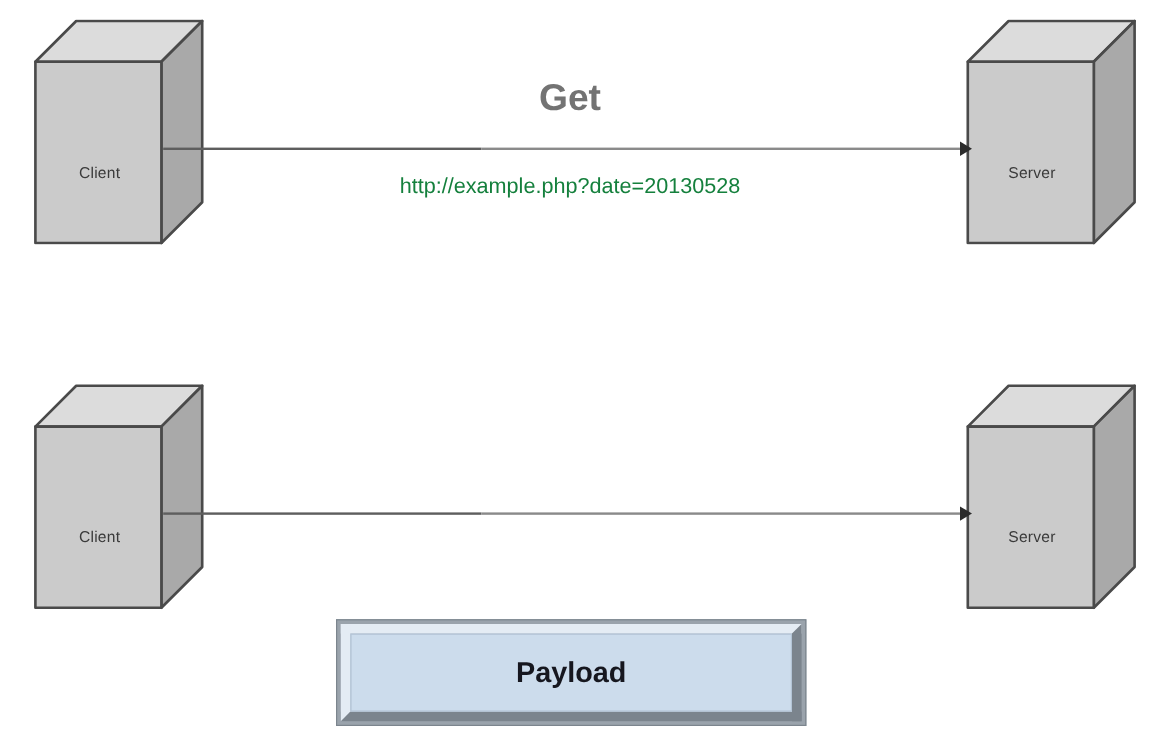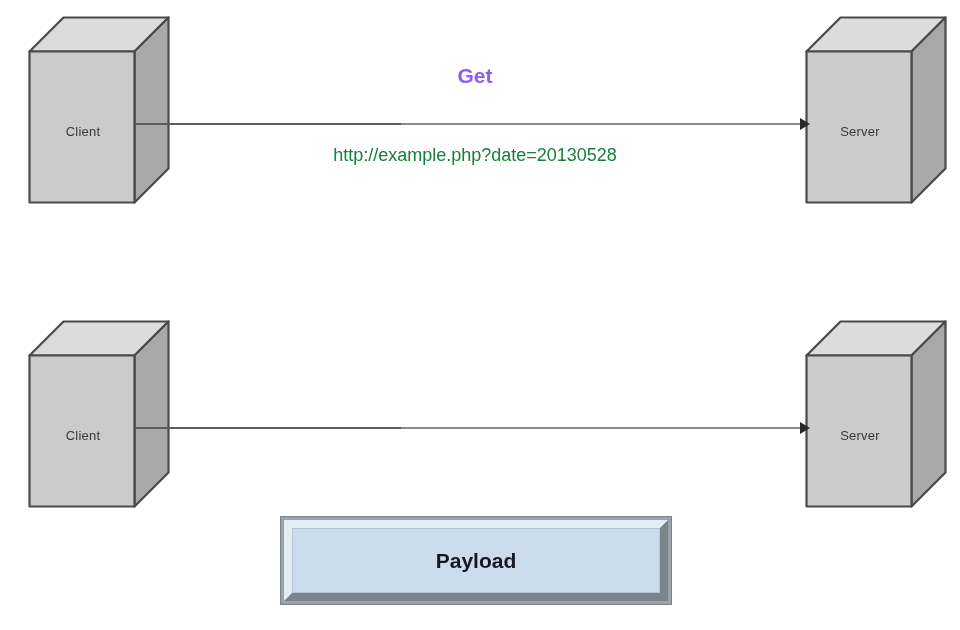--- a/index.html
+++ b/index.html
@@ -23,21 +23,21 @@
   
   .box3d {
     position: absolute;
     width: 142px;
     height: 188px;
   }
   .box3d .svgbox { display: block; }
   .box3d .box-label {
     position: absolute;
     left: 0;
-    top: 4px;
+    top: 16px;
     width: 108px;
     height: 154px;
     margin-left: 1px;
     margin-top: 34px;
     display: flex;
     align-items: center;
     justify-content: center;
     font-size: 13px;
     color: #3a3a3a;
     letter-spacing: 0.2px;
@@ -66,23 +66,23 @@
     height: 0;
     border-top: 6px solid transparent;
     border-bottom: 6px solid transparent;
     border-left: 10px solid #2b2b2b;
   }
 
   
   .method-title {
     position: absolute;
     text-align: center;
-    font-size: 21px;
+    font-size: 31px;
     font-weight: bold;
-    color: #8b5cf6;
+    color: #737373;
     white-space: nowrap;
   }
 
   
   .url-text {
     position: absolute;
     text-align: center;
     font-size: 18px;
     color: #15803d;
     white-space: nowrap;
@@ -119,21 +119,21 @@
     width: 100%;
     height: 100%;
     box-sizing: border-box;
     border: 1px solid #b3c4d6;
     background: #ccdcec;
     display: flex;
     align-items: center;
     justify-content: center;
   }
   .payload-label {
-    font-size: 21px;
+    font-size: 24px;
     font-weight: bold;
     color: #16171f;
     white-space: nowrap;
   }
 </style>
 </head>
 <body>
 
 <div id="stage">
 

